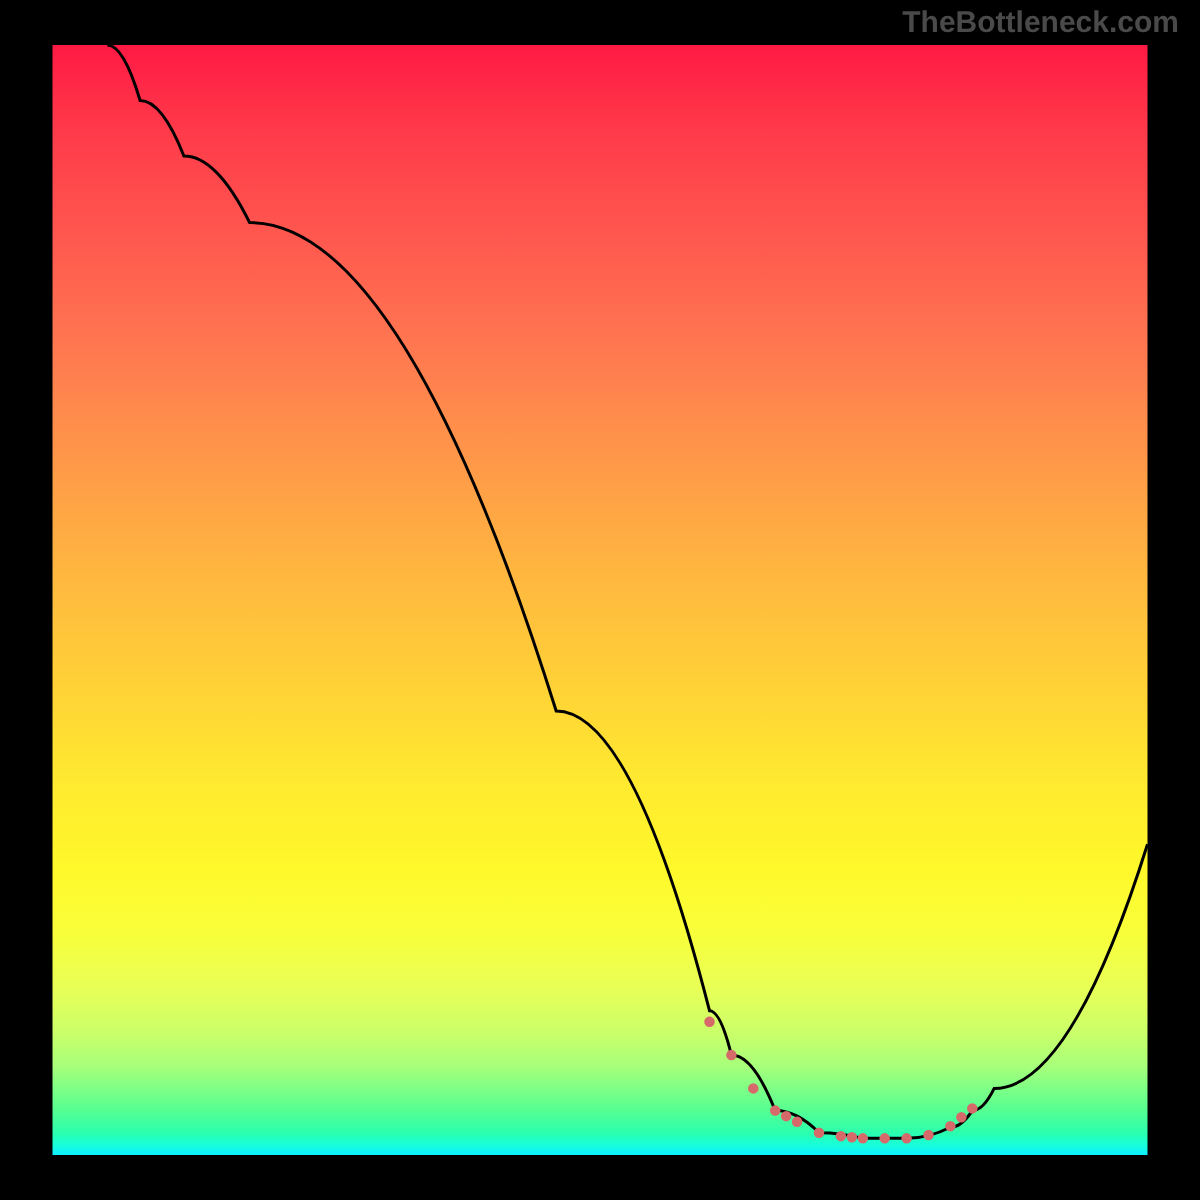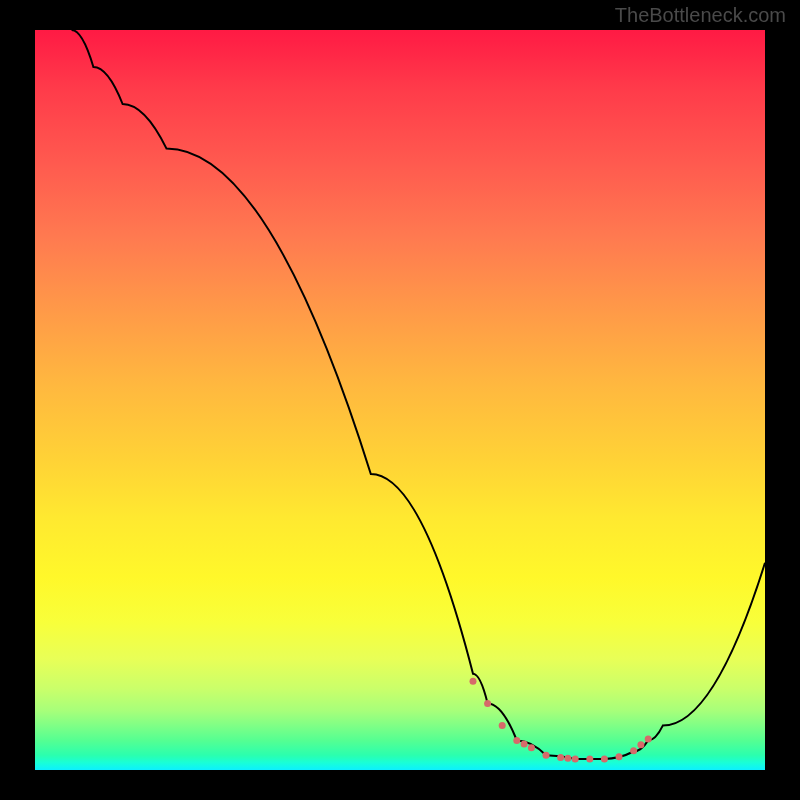--- a/index.html
+++ b/index.html
@@ -10,21 +10,21 @@
     position: relative;
     font-family: Arial, sans-serif;
     overflow: hidden;
   }
   .watermark {
     position: absolute;
     top: 4px;
     right: 14px;
     color: #4a4a4a;
     font-size: 20px;
-    font-weight: 400;
+    font-weight: 700;
     z-index: 10;
   }
   .plot-area {
     position: absolute;
     left: 35px;
     top: 30px;
     width: 730px;
     height: 740px;
   }
   .gradient-bg {

